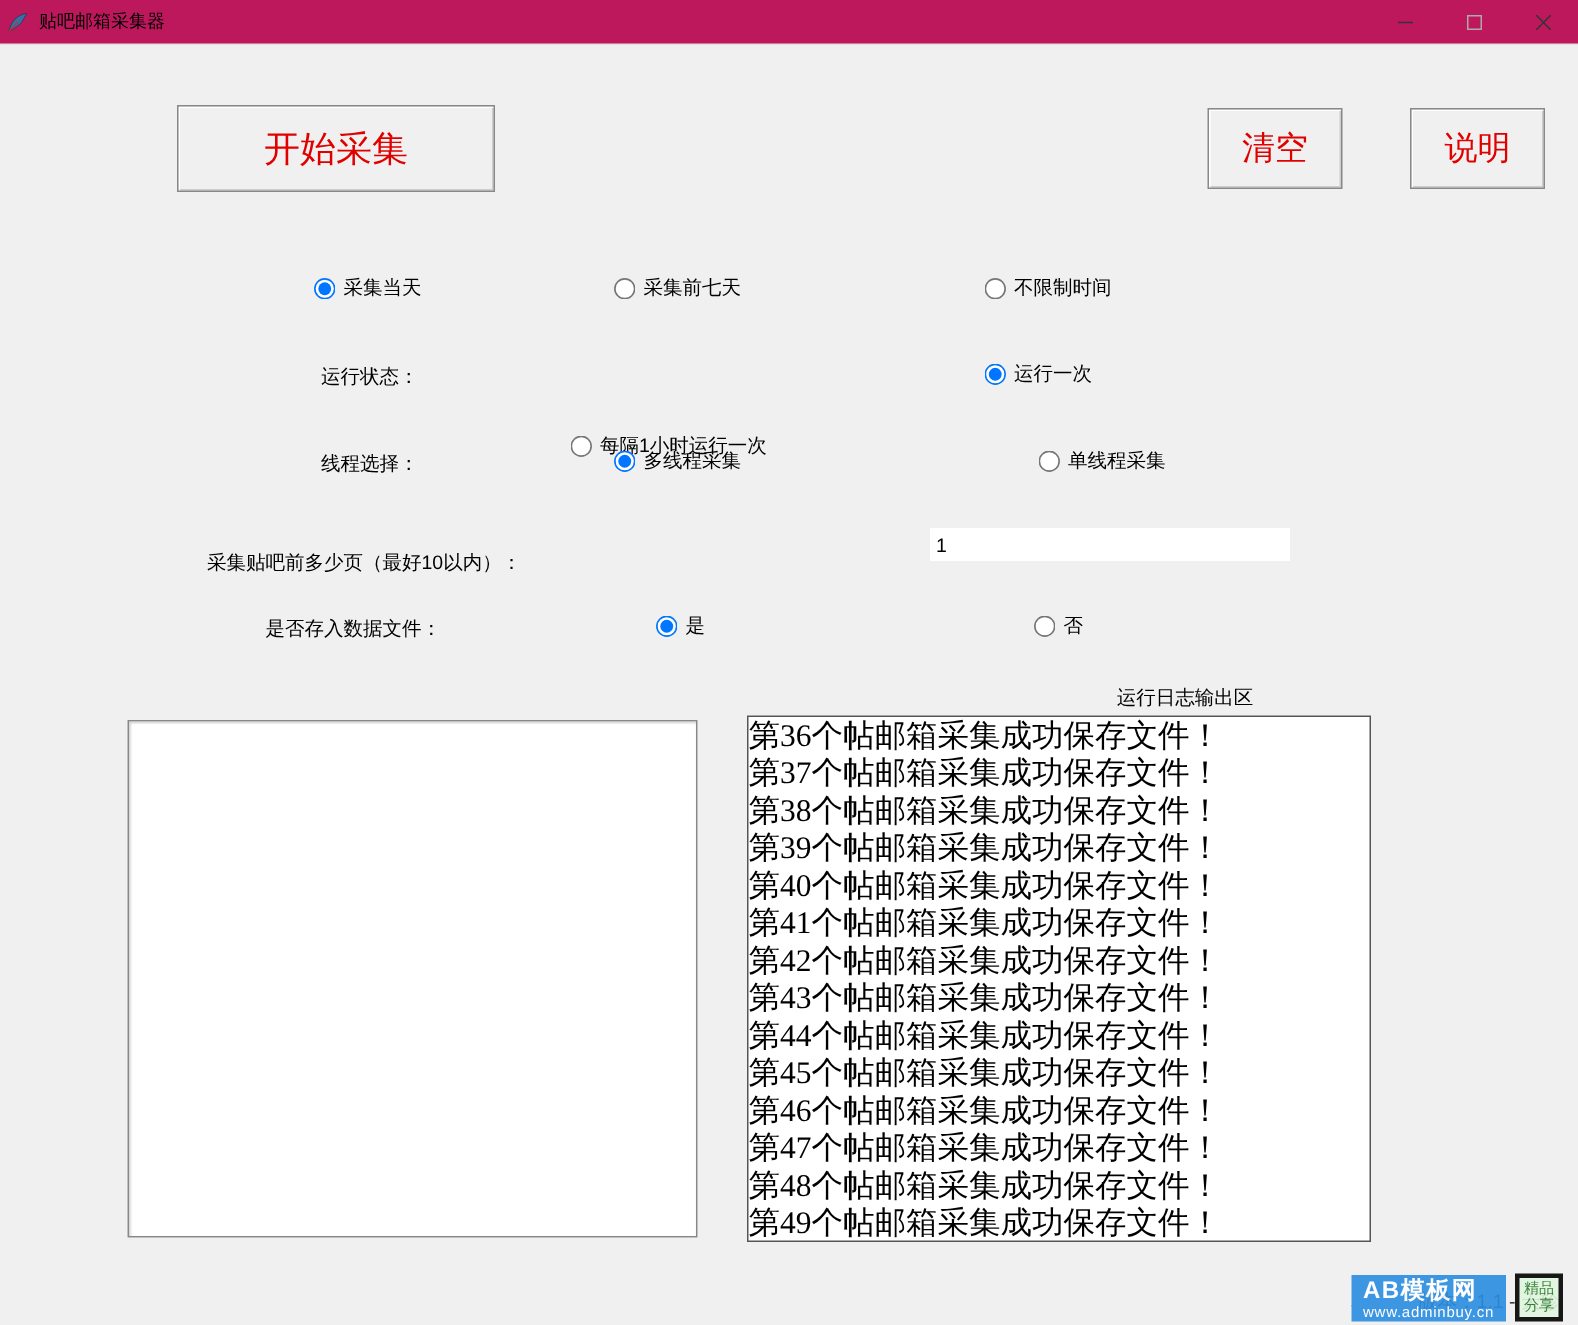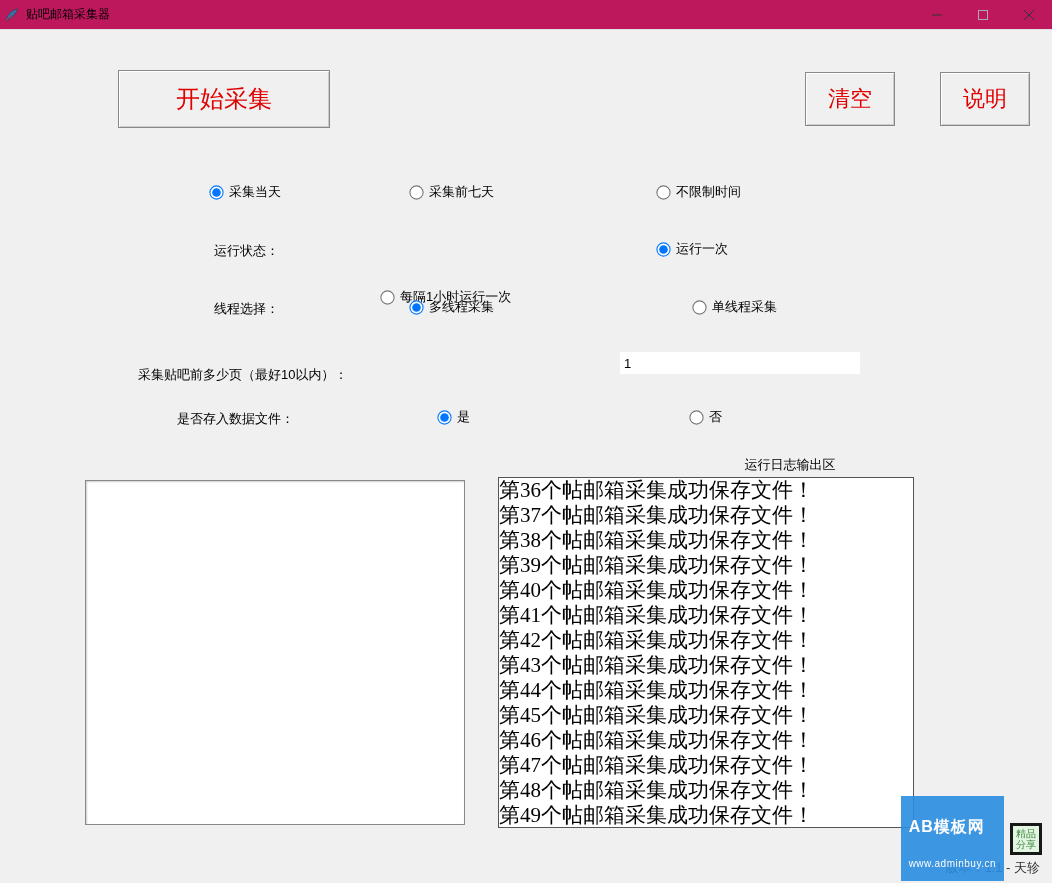--- a/index.html
+++ b/index.html
@@ -123,21 +123,21 @@
   right: 10px; bottom: 2px;
   display: flex; align-items: center;
   gap: 6px;
   opacity: 0.9;
 }
 .wm-panel {
   background: #2a8de0;
   color: #fff;
   font-size: 16px;
   font-weight: bold;
-  padding: 21px 8px;
+  padding: 0 8px;
   letter-spacing: 1px;
 }
 .wm-url {
   color: #fff; font-size: 10px; letter-spacing: 0.5px;
   margin-top: -2px;
 }
 .wm-sq {
   width: 32px; height: 32px;
   background: #e0f6e0;
   border: 3px solid #000000;
@@ -269,21 +269,21 @@
       <div class="line">第47个帖邮箱采集成功保存文件！</div>
       <div class="line">第48个帖邮箱采集成功保存文件！</div>
       <div class="line">第49个帖邮箱采集成功保存文件！</div>
     </div>
 
   <div class="version">版本：1.1 - 天轸</div>
 
   <div class="watermark-badge">
     <div>
       <div class="wm-panel">AB模板网</div>
-      <div class="wm-url" style="background:#2a8de0; padding:0 8px 12px; margin-top:-1px;">www.adminbuy.cn</div>
+      <div class="wm-url" style="background:#2a8de0; padding:0 8px 0; margin-top:-1px;">www.adminbuy.cn</div>
     </div>
     <div class="wm-sq">
       <span>精品</span>
       <span>分享</span>
     </div>
   </div>
 
 </div>
 
 </body></html>

